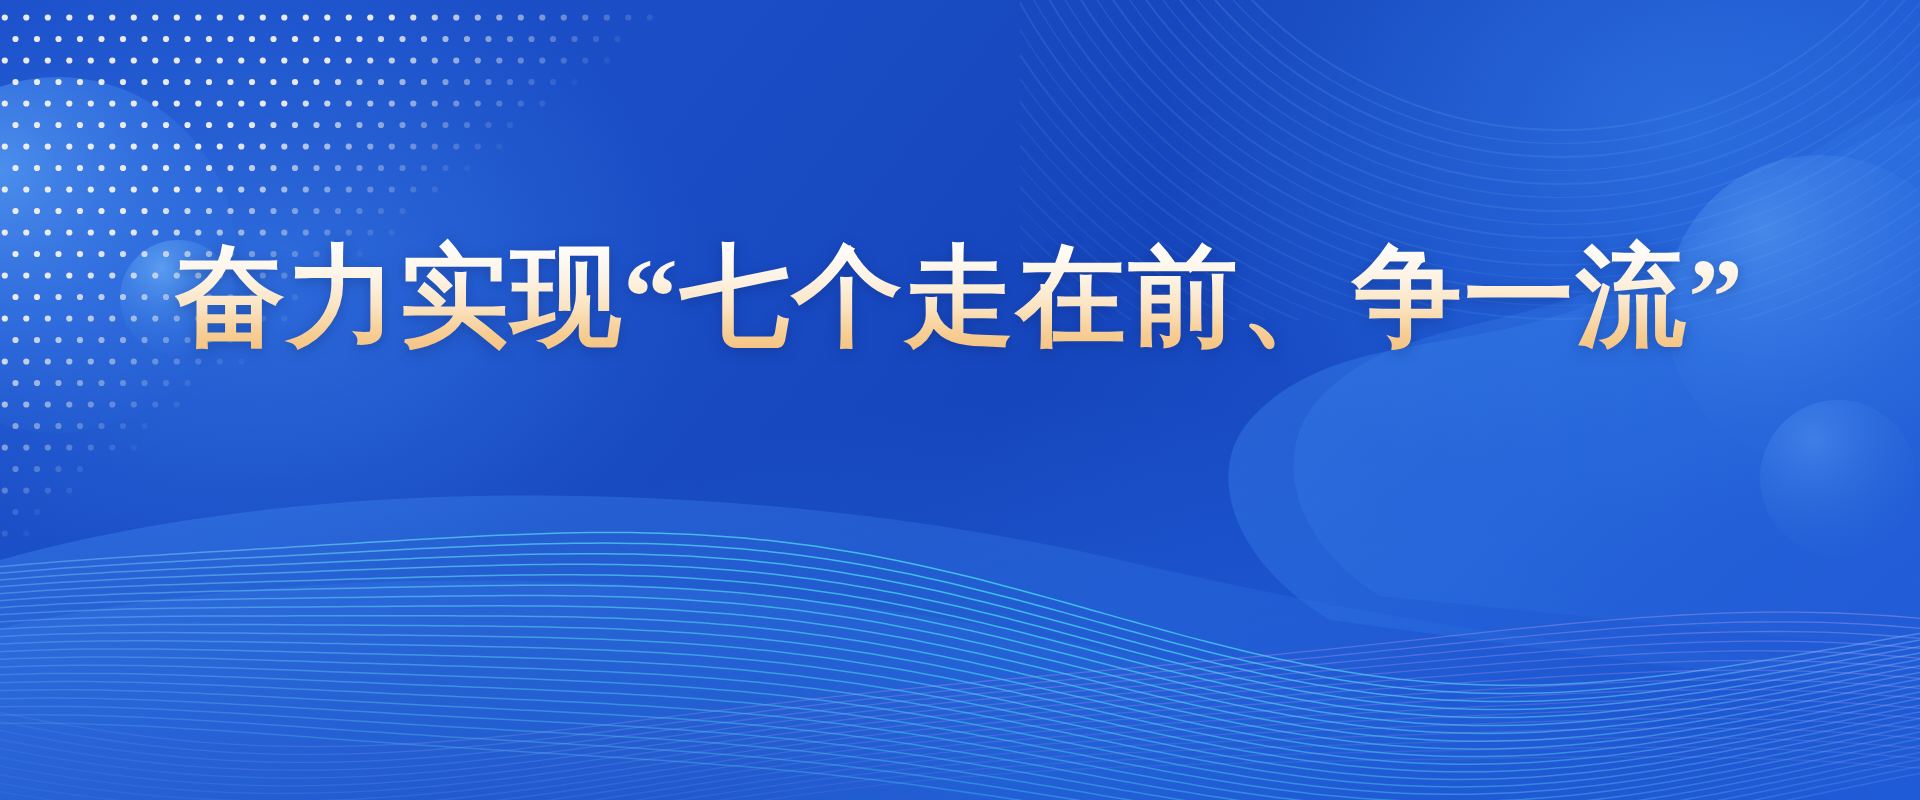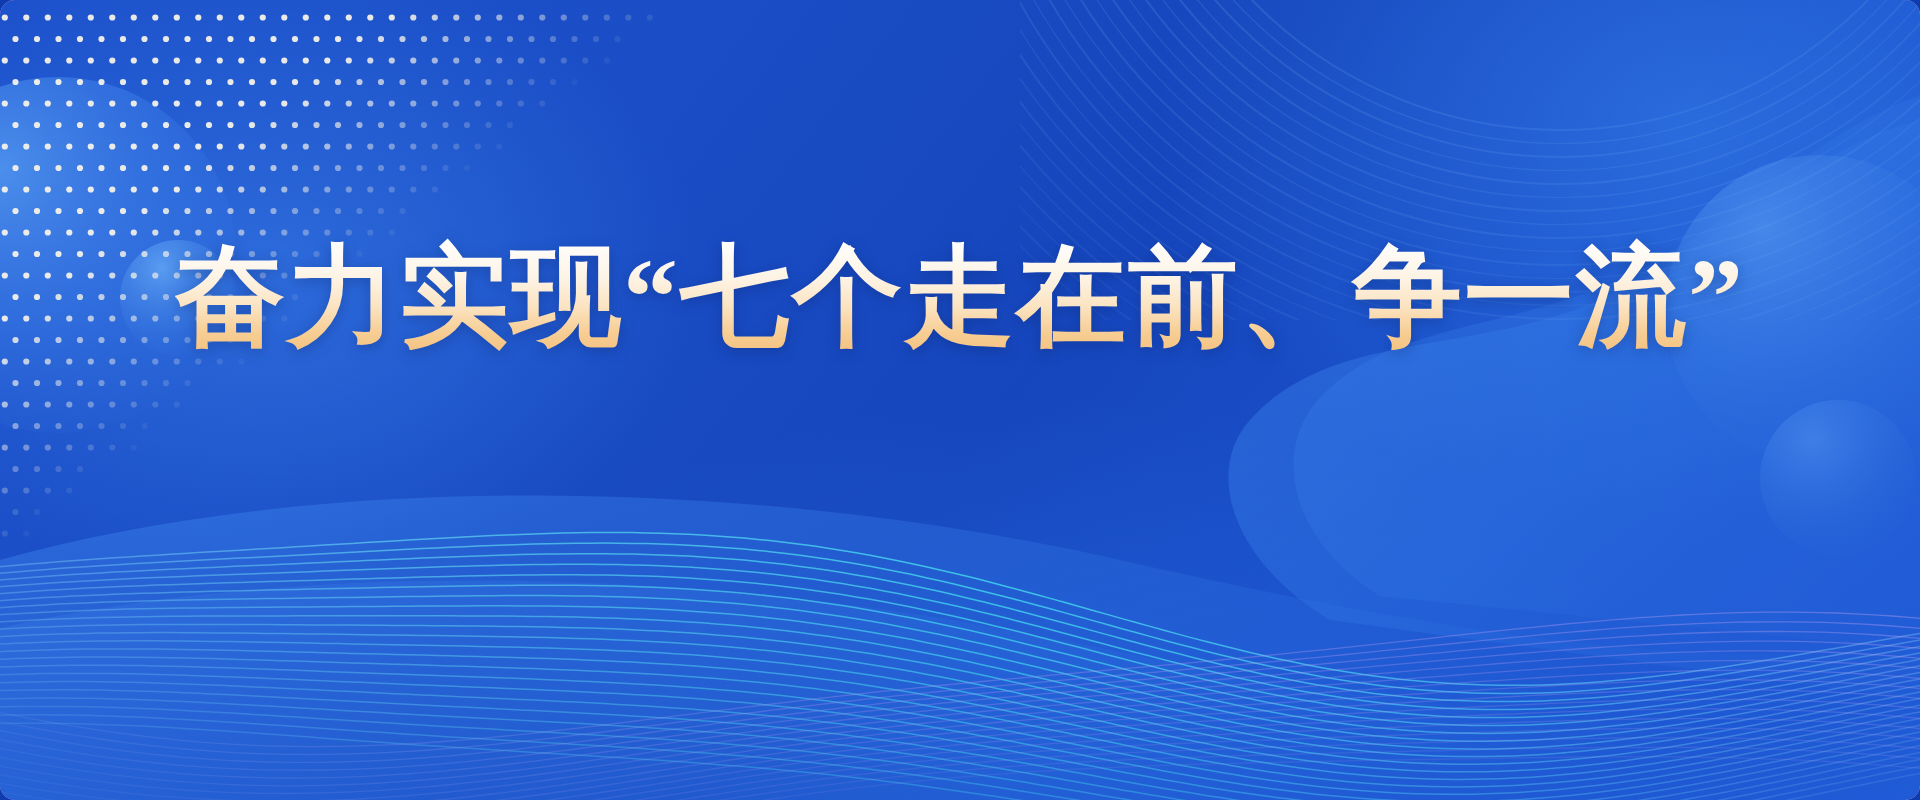--- a/index.html
+++ b/index.html
@@ -2,21 +2,20 @@
 <html><head>
 <meta charset="utf-8">
 <style>
   html,body{margin:0;padding:0;background:#0f3bb0;}
   #banner{
     position:relative;
     width:1920px;height:800px;
     overflow:hidden;
     font-family:"Liberation Serif","DejaVu Serif",serif;
     background:#f9a8d4;
-    border-radius:15px;
   }
   #bg-base{
     position:absolute;inset:0;
     background:
       radial-gradient(ellipse 700px 520px at 14% 34%, rgba(60,130,235,.55) 0%, rgba(60,130,235,0) 62%),
       radial-gradient(ellipse 820px 600px at 88% 16%, rgba(58,135,240,.50) 0%, rgba(58,135,240,0) 65%),
       radial-gradient(ellipse 900px 520px at 55% 95%, rgba(40,105,225,.45) 0%, rgba(40,105,225,0) 70%),
       linear-gradient(128deg,#1d52cc 0%,#1a4dc6 28%,#1646bd 52%,#1a51cd 74%,#1f59d6 100%);
   }
   .layer{position:absolute;inset:0;}

